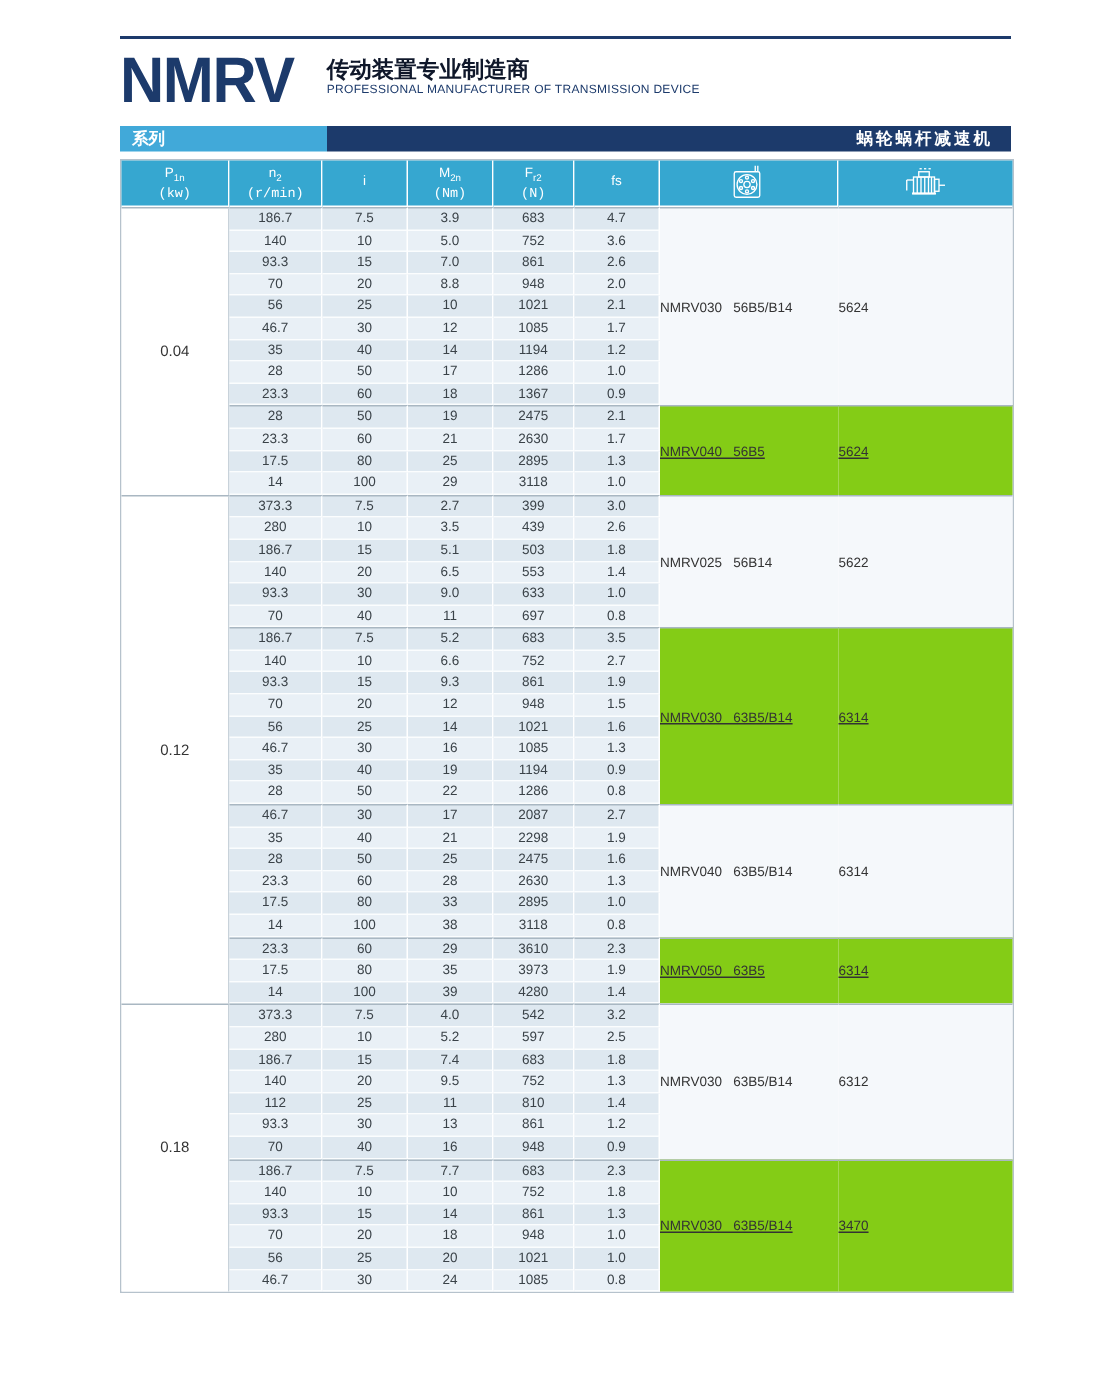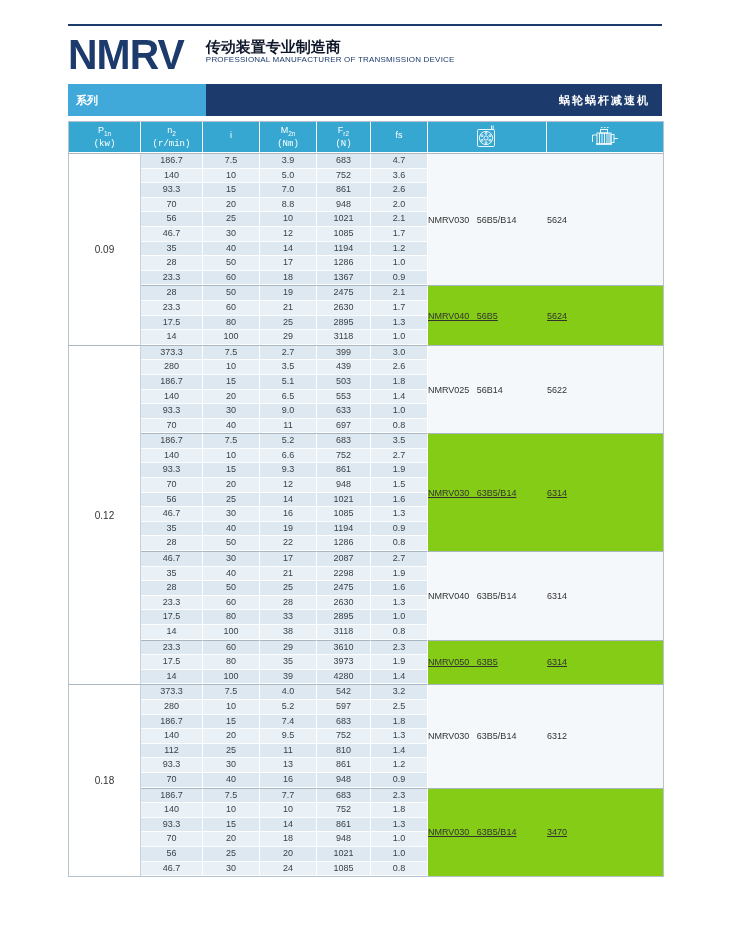--- a/index.html
+++ b/index.html
@@ -1,36 +1,36 @@
 <!DOCTYPE html>
 <html><head>
 <meta charset="utf-8">
 <style>
   html,body { margin:0; padding:0; background:#ffffff; }
   .page {
     position:relative; width:730px; height:930px; background:#ffffff;
     font-family:"Liberation Sans", sans-serif; overflow:hidden;
   }
-  .content { position:absolute; left:68px; top:0; width:594px; }
+  .content { position:absolute; left:80px; top:0; width:594px; }
 
   
   .top-rule { margin-top:24px; height:2px; background:#1c3a6b; }
   .brand-row { display:flex; align-items:flex-start; padding-top:5px; height:50px; }
   .logo {
     font-size:43px; font-weight:bold; color:#1c3a6b; line-height:46px;
     letter-spacing:-1px; transform:scaleX(0.95); transform-origin:left center;
   }
   .taglines { margin-left:16px; padding-top:8px; }
   .tagline-cn { font-size:15px; color:#0f172a; line-height:16px; }
   .tagline-cn .light { font-weight:bold; }
   .tagline-cn .heavy { font-weight:900; }
   .tagline-en { font-size:8px; font-weight:normal; color:#1c3a6b; margin-top:0; letter-spacing:0.2px; }
 
   
-  .series-bar { display:flex; height:32px; margin-top:3px; }
+  .series-bar { display:flex; height:17px; margin-top:3px; }
   .series-left {
     width:138px; background:#41a9d9; color:#fff; font-size:11px; font-weight:bold;
     display:flex; align-items:center; padding-left:8px; box-sizing:border-box;
   }
   .series-right {
     flex:1; background:#1c3a6b; color:#fff; font-size:11px; font-weight:bold;
     display:flex; align-items:center; justify-content:flex-end;
     padding-right:12px; letter-spacing:2px;
   }
 
@@ -169,21 +169,21 @@
               <line x1="8" y1="19" x2="24" y2="19" stroke-width="1.4"></line>
               <line x1="13" y1="2.5" x2="14.5" y2="2.5"></line>
                 <line x1="16" y1="2.5" x2="17.5" y2="2.5"></line>
                 <line x1="19" y1="2.5" x2="20.5" y2="2.5"></line>
             </svg>
           </th>
         </tr>
       </thead>
       <tbody>
           <tr>
-            <td class="pcell" rowspan="13">0.09</td>
+            <td class="pcell" rowspan="13">0.04</td>
             <td class="num btop">186.7</td>
             <td class="num btop">7.5</td>
             <td class="num btop">3.9</td>
             <td class="num btop">683</td>
             <td class="num btop">4.7</td>
             <td class="model blk-light" rowspan="9">NMRV030&nbsp;&nbsp;&nbsp;56B5/B14</td>
             <td class="motor blk-light" rowspan="9">5624</td>
           </tr>
           <tr class="alt">
             <td class="num">140</td>

